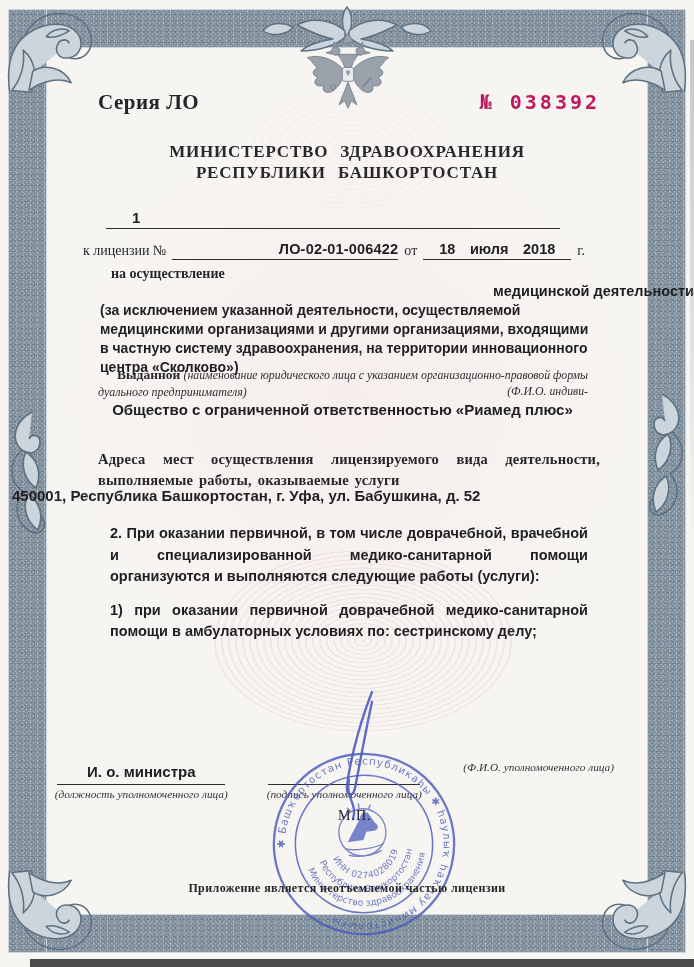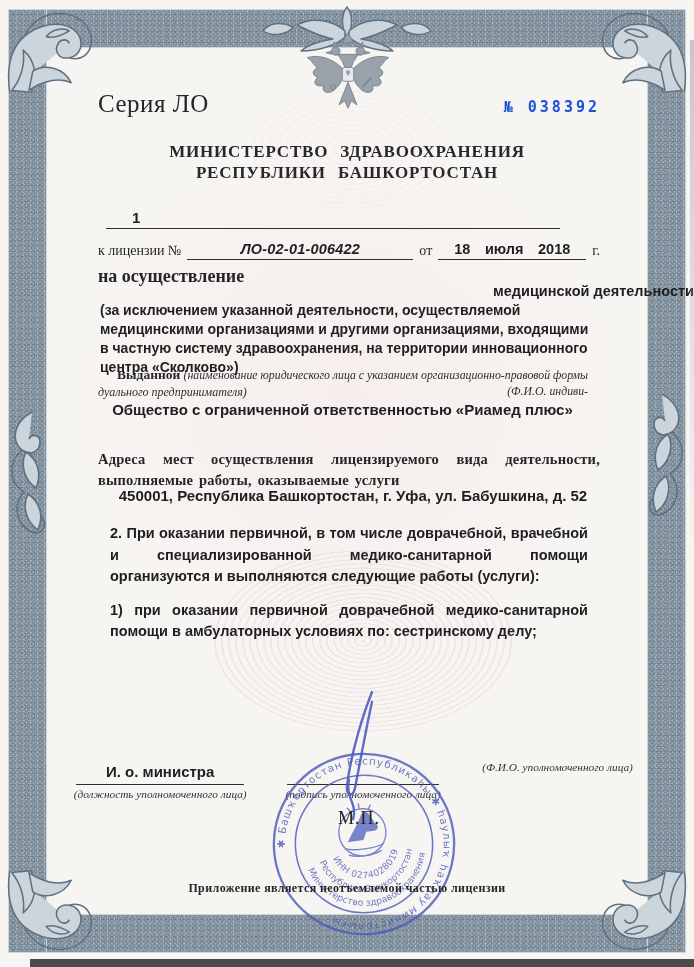--- a/index.html
+++ b/index.html
@@ -32,56 +32,56 @@
     background:repeating-radial-gradient(ellipse at center, rgba(210,125,143,.13) 0 2px, rgba(210,125,143,0) 2px 7px);}
   .rosette2{left:250px;top:90px;width:200px;height:120px;border-radius:50%;opacity:.5;
     background:repeating-radial-gradient(ellipse at center, rgba(210,140,155,.10) 0 2px, rgba(210,140,155,0) 2px 8px);}
   .scan-strip{left:30px;right:0;bottom:0;height:8px;background:#4b4b4d;}
   .scan-edge{right:0;top:40px;width:4px;height:520px;opacity:.45;
     background:linear-gradient(180deg,#8a8f94,rgba(138,143,148,0));}
   
   .serifb{font-weight:bold;}
   .sansb{font-family:"Liberation Sans", sans-serif;font-weight:bold;color:#1f1f23;}
   .serial-row{left:98px;right:94px;top:90px;display:flex;justify-content:space-between;align-items:baseline;}
-  .serial-label{font-size:25px;font-weight:normal;letter-spacing:.5px;}
-  .serial-number{font-family:"DejaVu Sans Mono", monospace;font-weight:bold;font-size:15px;letter-spacing:3px;color:#1d4ed8;margin-left:36px;}
+  .serial-label{font-size:21px;font-weight:bold;letter-spacing:.5px;}
+  .serial-number{font-family:"DejaVu Sans Mono", monospace;font-weight:bold;font-size:20px;letter-spacing:3px;color:#be185d;margin-left:36px;}
   .ministry{left:48px;right:48px;top:141px;text-align:center;font-size:17px;font-weight:bold;
     letter-spacing:.8px;word-spacing:7px;line-height:21px;color:#28282c;}
   .app-row{left:98px;top:206px;width:462px;display:flex;align-items:flex-end;}
   .app-label{font-size:16.5px;font-weight:bold;letter-spacing:.6px;white-space:nowrap;}
   .uline{border-bottom:1.5px solid #2b2b30;}
   .app-line{flex:1;margin-left:8px;height:22px;display:flex;align-items:flex-end;}
   .app-num{font-size:15px;padding:0 0 2px 26px;}
-  .lic-row{left:98px;top:239px;width:502px;display:flex;align-items:flex-end;font-size:14px;}
+  .lic-row{left:83px;top:239px;width:502px;display:flex;align-items:flex-end;font-size:14px;}
   .lic-label{white-space:nowrap;padding-bottom:1px;}
-  .lic-line1{flex:0 0 226px;margin:0 6px;height:20px;display:flex;align-items:flex-end;justify-content:center;font-style:italic;}
+  .lic-line1{flex:0 0 226px;margin:0 6px;height:20px;display:flex;align-items:flex-end;justify-content:flex-end;}
   .lic-num{font-size:14.5px;padding-bottom:2px;letter-spacing:.2px;}
   .lic-line2{flex:1;margin:0 6px;height:20px;display:flex;align-items:flex-end;justify-content:space-between;padding:0 16px;}
   .lic-date{font-size:14.5px;padding-bottom:2px;}
-  .intro{left:98px;top:266px;font-size:18px;font-weight:bold;}
+  .intro{left:111px;top:266px;font-size:14px;font-weight:bold;}
   .act-title{left:0;right:0;top:283px;text-align:right;font-size:14.5px;}
   .act-note{left:100px;top:301px;width:492px;font-size:14px;line-height:19px;}
   .grantee-row{left:86px;top:367px;width:502px;font-size:13px;text-align:right;}
   .grantee-label{font-weight:bold;font-size:13.5px;}
   .grantee-note{font-style:italic;font-size:11.8px;color:#2e2e33;}
   .grantee-note2{left:98px;top:385px;font-style:italic;font-size:12px;color:#2e2e33;}
   .org-name{left:0;right:9px;top:401px;text-align:center;font-size:15px;}
   .addr-intro{left:98px;top:449px;width:502px;font-size:14.5px;line-height:21px;
     text-align:justify;text-align-last:left;letter-spacing:.2px;word-spacing:2px;}
-  .addr-value{left:0;right:0;top:487px;text-align:center;font-size:15px;padding-left:12px;}
+  .addr-value{left:0;right:0;top:487px;font-size:15px;padding-left:12px;}
   .works{left:98px;top:511px;width:502px;font-size:14.5px;line-height:21.5px;}
   .works p{margin:12px;text-align:justify;text-align-last:left;}
   
-  .sig-row{left:95px;right:80px;top:758px;display:flex;justify-content:center;gap:43px;}
+  .sig-row{left:95px;right:80px;top:758px;display:flex;justify-content:flex-end;gap:43px;}
   .sig-col{display:flex;flex-direction:column;align-items:center;}
   .sig-col .val{font-size:15px;padding:0 6px 4px 6px;min-height:22px;display:flex;align-items:flex-end;}
   .sig-col .cap{font-style:italic;font-size:11.3px;color:#33333a;margin-top:3px;white-space:nowrap;}
   .w1{width:168px;} .w2{width:152px;} .w3{width:160px;}
   .sig-col .lined{align-self:stretch;border-bottom:1.2px solid #2b2b30;}
-  .mp{left:338px;top:808px;font-size:18px;letter-spacing:1px;color:#222;z-index:7;}
+  .mp{left:338px;top:808px;font-size:14px;letter-spacing:1px;color:#222;z-index:7;}
   .stamp{left:266px;top:746px;z-index:5;opacity:.92;}
   .signature-ink{left:326px;top:686px;z-index:6;}
   .footer-note{left:0;right:0;top:859px;text-align:center;font-size:12px;font-weight:bold;letter-spacing:.4px;z-index:6;margin-top:22px;}
   svg text{font-family:"DejaVu Sans", sans-serif;}
 </style>
 </head>
 <body>
 
 <div class="abs tint"></div>
 <div class="abs rosette2"></div>

